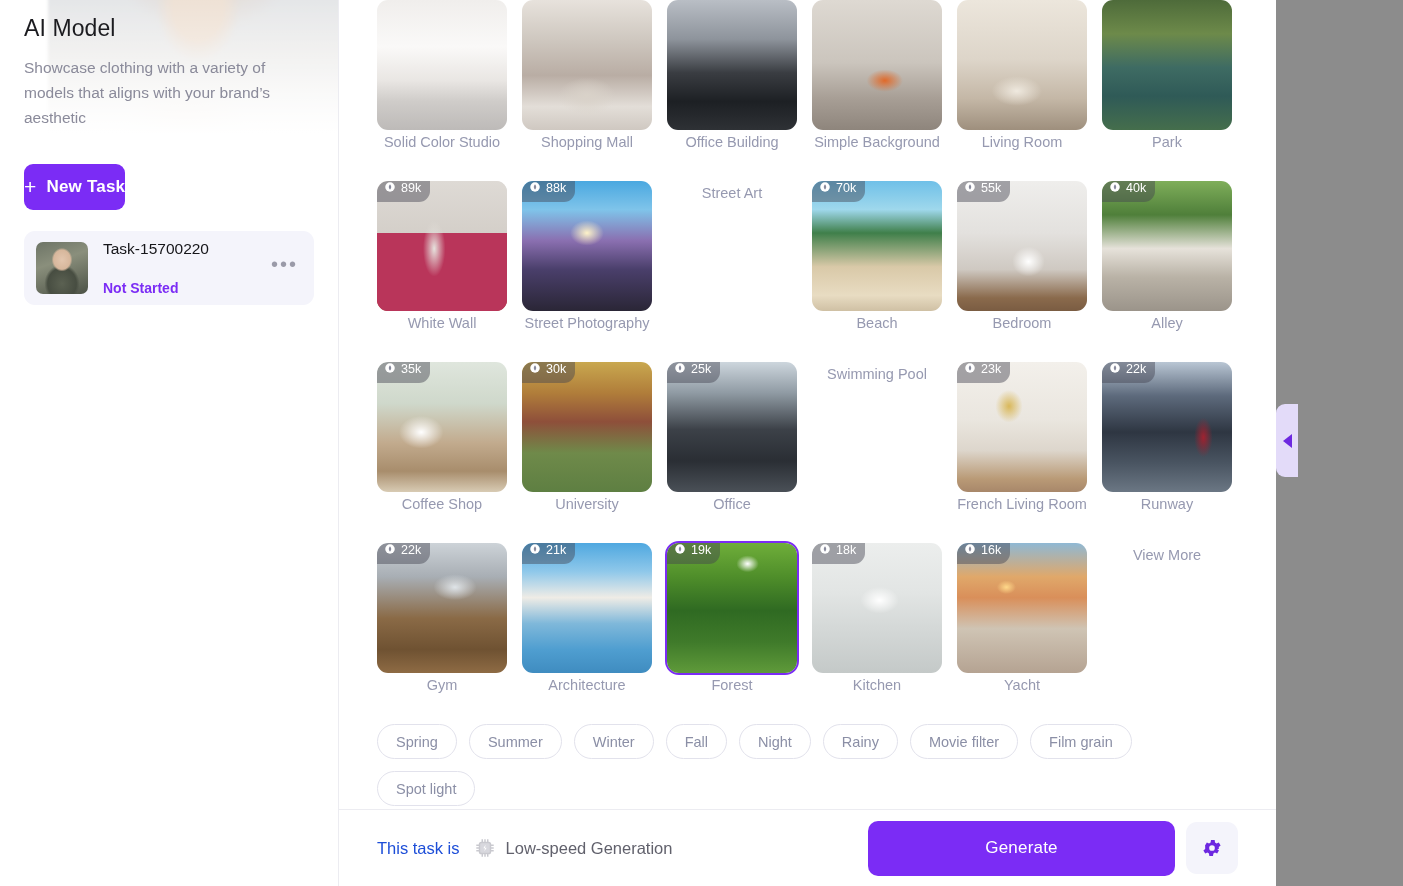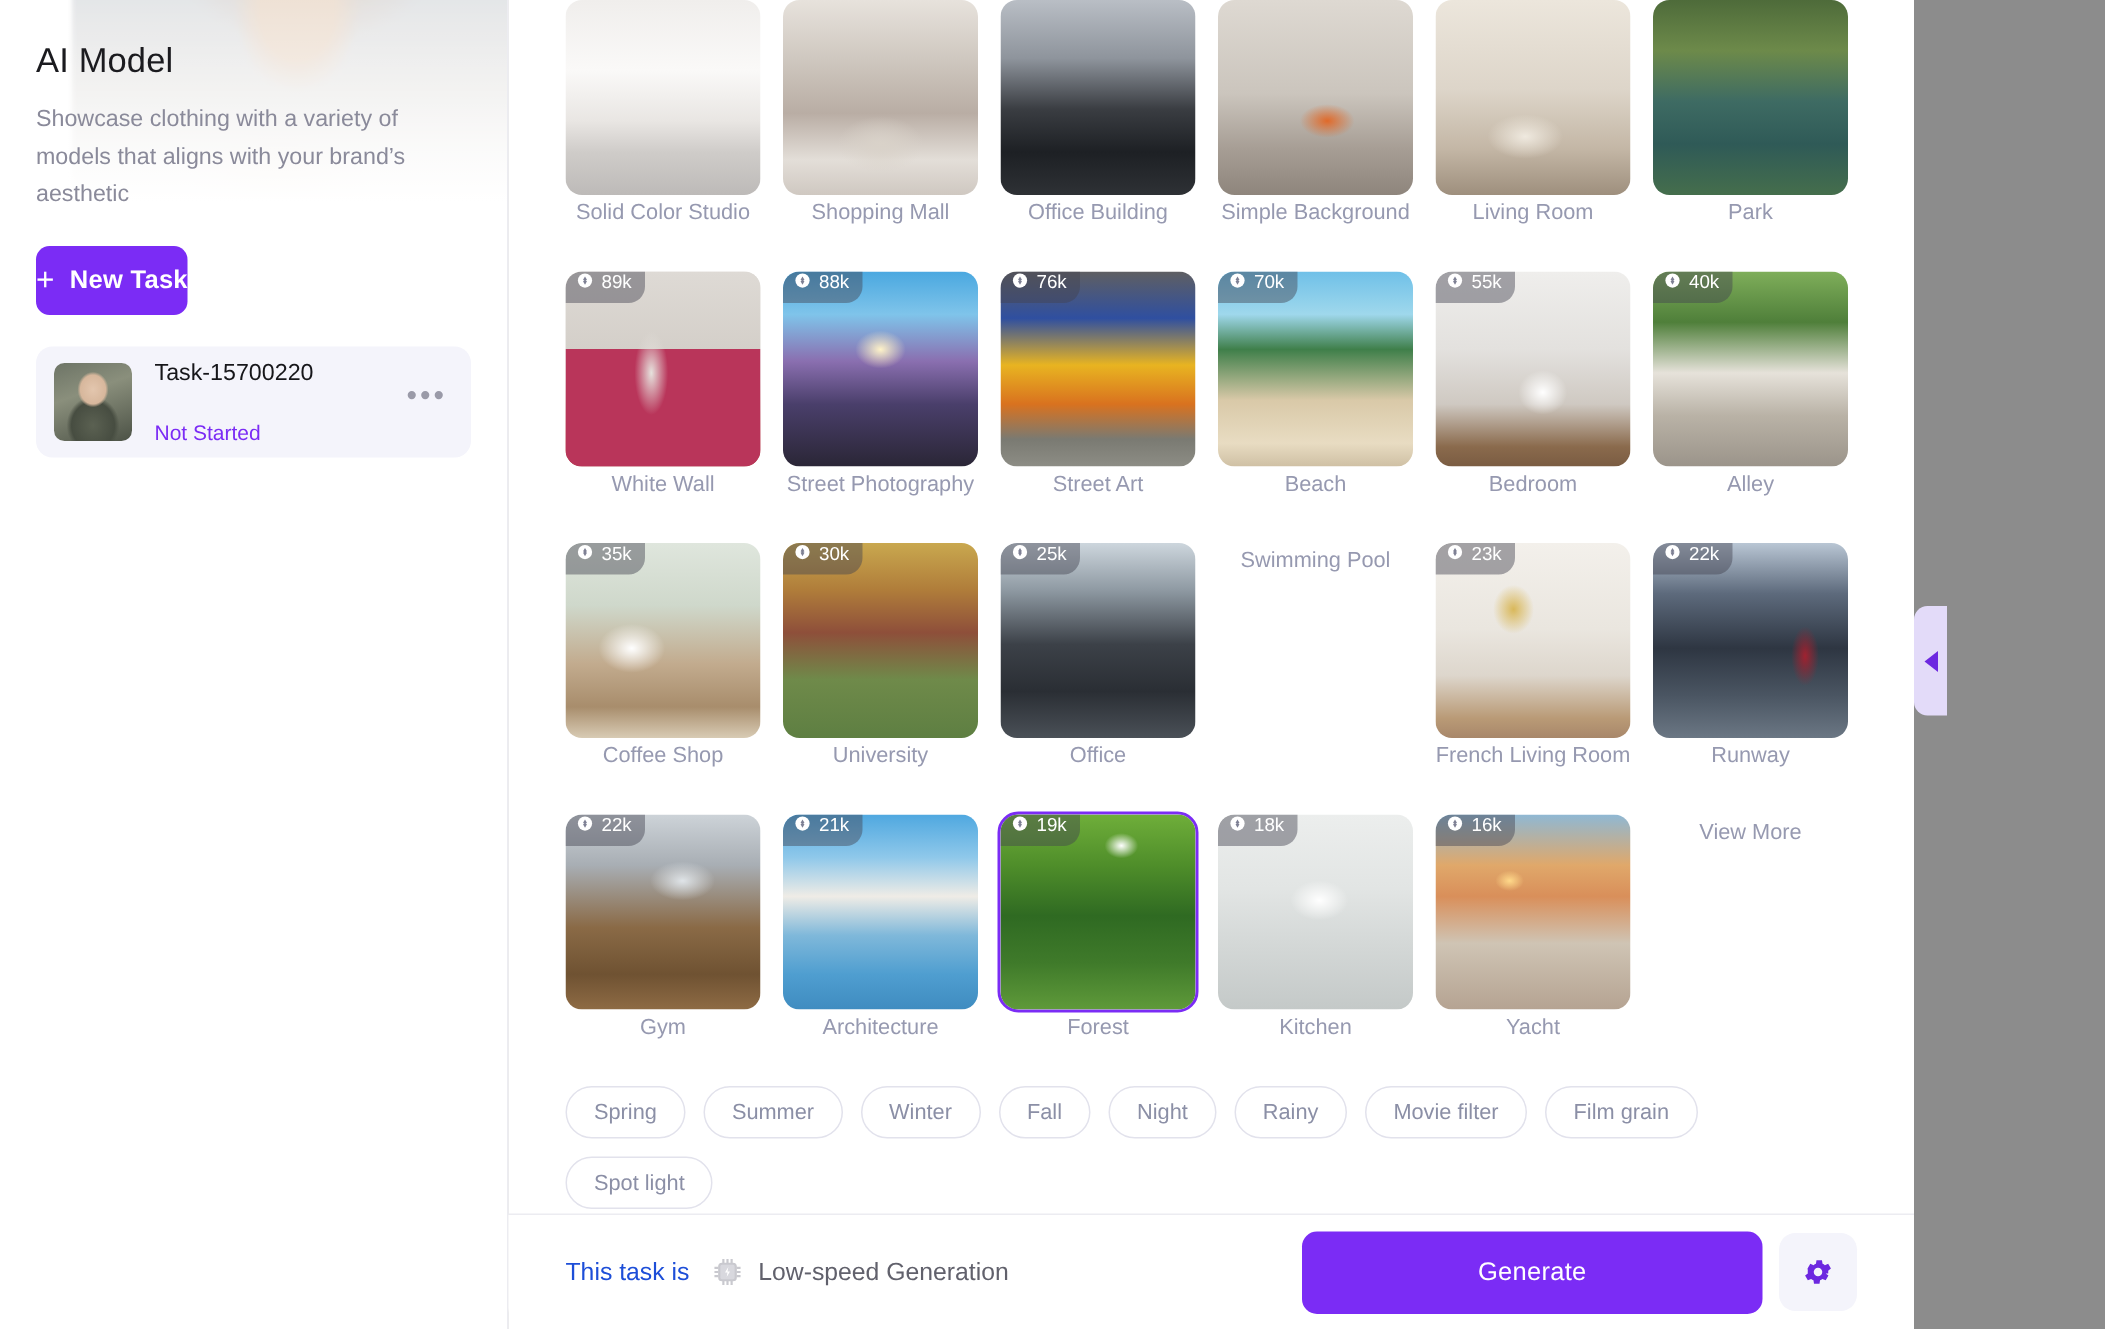--- a/index.html
+++ b/index.html
@@ -15,21 +15,21 @@
   .sidebar {
     position: absolute; left: 0; top: 0;
     width: 339px; height: 886px;
     background: #ffffff;
     border-right: 1px solid #ececf1;
     overflow: hidden;
   }
   .sidebar-hero {
     position: relative;
     height: 146px;
-    padding: 16px 24px;
+    padding: 4px 24px;
     overflow: hidden;
   }
   .hero-bg {
     position: absolute; right: -10px; top: -60px;
     width: 300px; height: 260px;
     background:
       radial-gradient(ellipse 60px 78px at 50% 26%, #e8d5c4 0%, #e8d5c4 42%, rgba(232,213,196,0) 70%),
       radial-gradient(ellipse 90px 70px at 46% 76%, #efe0d2 0%, rgba(239,224,210,0) 72%),
       radial-gradient(ellipse 120px 90px at 52% 10%, #d9c6b4 0%, rgba(217,198,180,0) 75%),
       linear-gradient(180deg, #cfd5de 0%, #e3e2e0 45%, #f3f1ef 78%, #ffffff 100%);
@@ -71,21 +71,21 @@
   }
   .task-thumb {
     width: 52px; height: 52px; border-radius: 7px; flex: none;
     background:
       radial-gradient(ellipse 14px 16px at 50% 34%, #e3c6ae 0%, #d7b79c 60%, rgba(215,183,156,0) 74%),
       radial-gradient(ellipse 22px 24px at 50% 80%, #5b6152 0%, #474d41 65%, rgba(71,77,65,0) 80%),
       linear-gradient(160deg, #6d7466 0%, #8a8f7c 38%, #4c5246 100%);
   }
   .task-meta { flex: 1; margin-left: 15px; }
   .task-name { font-size: 15.5px; color: #16161a; line-height: 21px; }
-  .task-status { font-size: 14px; color: #7b2cf5; margin-top: 20px; line-height: 19px; }
+  .task-status { font-size: 14px; color: #7b2cf5; margin-top: 20px; line-height: 19px; font-weight: bold; }
   .task-dots { color: #9a9aa8; font-size: 20px; letter-spacing: 2px; line-height: 10px; padding: 0 4px 8px 4px; cursor: pointer; }
 
   
   .panel {
     position: absolute; left: 339px; top: -260px;
     width: 937px; height: 1146px;
     background: #ffffff;
     border-radius: 0 0 14px 14px;
     overflow: hidden;
   }
@@ -306,31 +306,20 @@
                       <circle cx="12" cy="12" r="9.5"></circle>
                       <path d="M12 6.5 9.4 11 12 12.6 14.6 11z" fill="#7e8094"></path>
                       <path d="M12 17.5 14.6 13 12 11.4 9.4 13z" fill="#7e8094"></path>
                     </svg></span>
                   <span>88k</span>
                 </div>
               </div>
               <div class="cap">Street Photography</div>
             </div>
             <div class="cell">
-              <div class="thumb-wrap">
-                <div class="thumb" style="background: linear-gradient(rgb(95, 95, 98) 0%, rgb(47, 79, 160) 24%, rgb(232, 180, 33) 48%, rgb(217, 114, 31) 68%, rgb(122, 122, 114) 86%, rgb(141, 141, 133) 100%);"></div>
-                <div class="badge">
-                  <span class="badge-icon"><svg viewBox="0 0 24 24" width="12" height="12" fill="#ffffff">
-                      <circle cx="12" cy="12" r="9.5"></circle>
-                      <path d="M12 6.5 9.4 11 12 12.6 14.6 11z" fill="#7e8094"></path>
-                      <path d="M12 17.5 14.6 13 12 11.4 9.4 13z" fill="#7e8094"></path>
-                    </svg></span>
-                  <span>76k</span>
-                </div>
-              </div>
               <div class="cap">Street Art</div>
             </div>
             <div class="cell">
               <div class="thumb-wrap">
                 <div class="thumb" style="background: linear-gradient(rgb(111, 192, 232) 0%, rgb(159, 216, 236) 22%, rgb(63, 127, 74) 40%, rgb(217, 201, 168) 66%, rgb(232, 220, 194) 88%, rgb(207, 192, 164) 100%);"></div>
                 <div class="badge">
                   <span class="badge-icon"><svg viewBox="0 0 24 24" width="12" height="12" fill="#ffffff">
                       <circle cx="12" cy="12" r="9.5"></circle>
                       <path d="M12 6.5 9.4 11 12 12.6 14.6 11z" fill="#7e8094"></path>
                       <path d="M12 17.5 14.6 13 12 11.4 9.4 13z" fill="#7e8094"></path>

